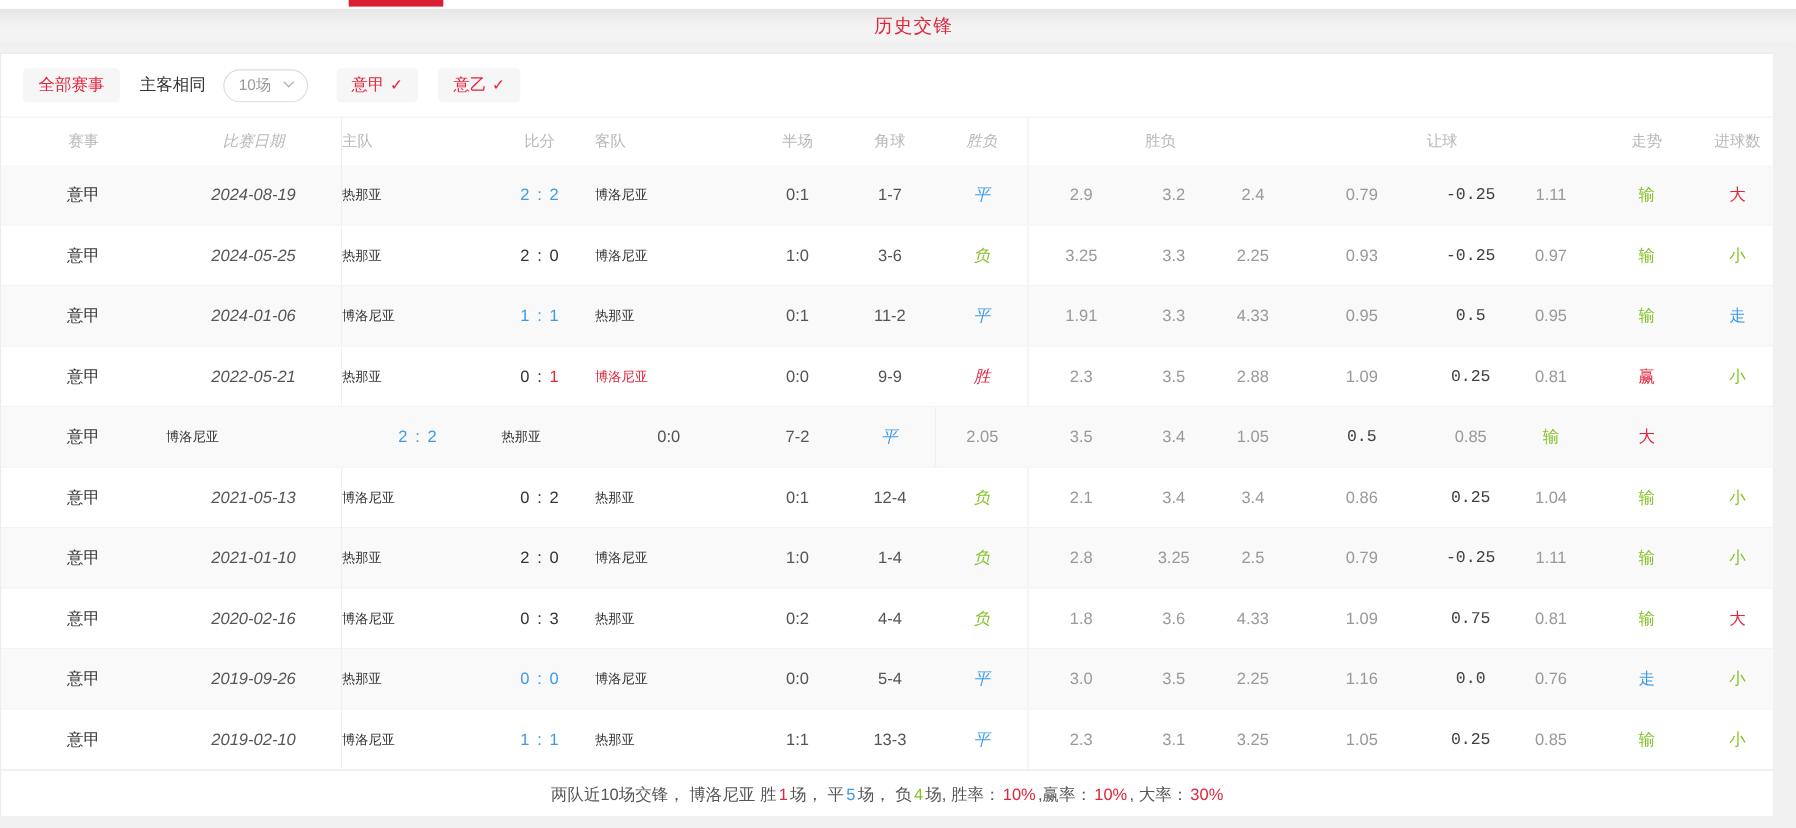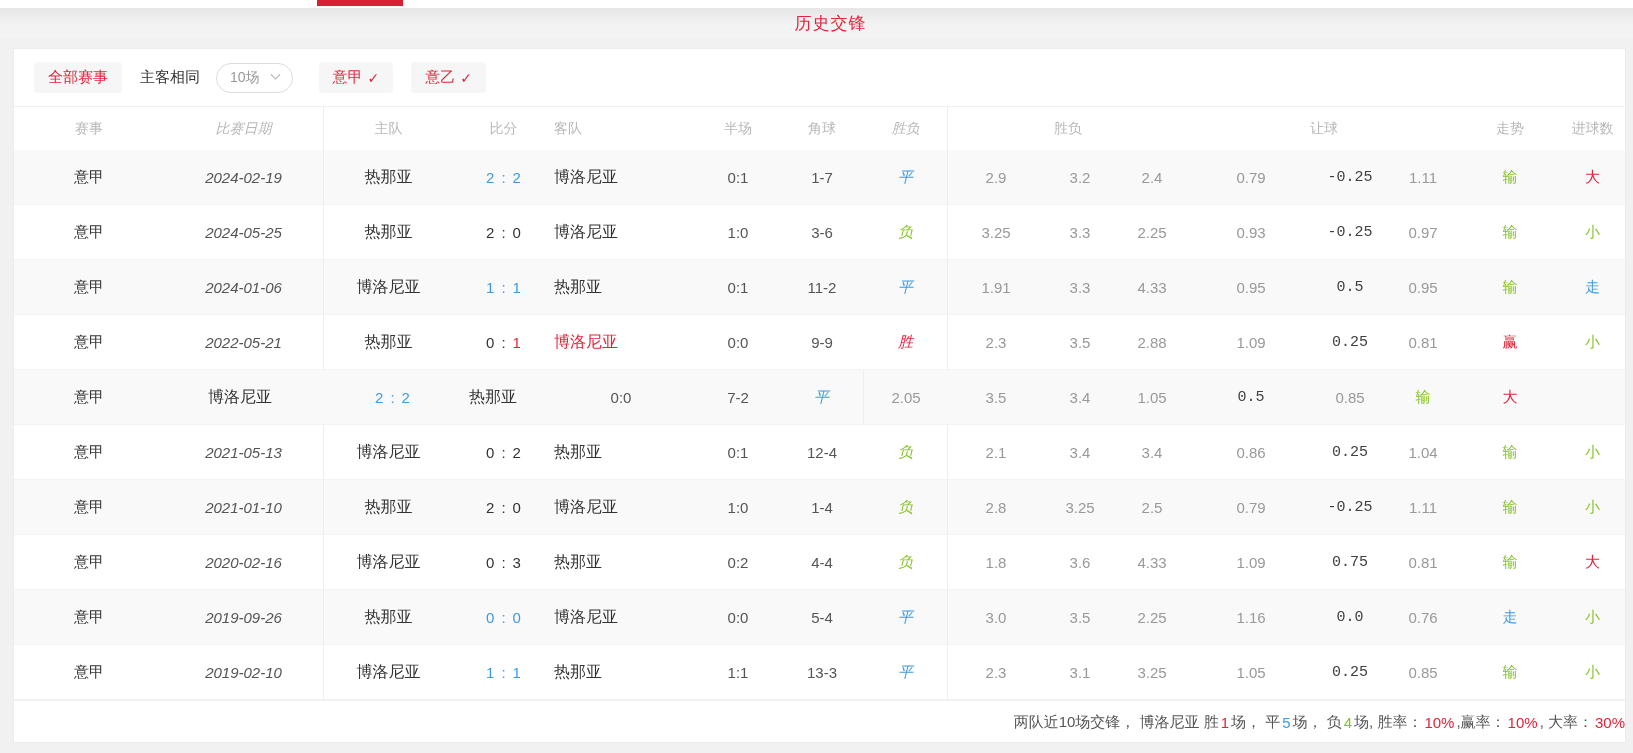--- a/index.html
+++ b/index.html
@@ -13,21 +13,21 @@
   .tab-indicator { position:absolute; left:317px; top:0; width:86px; height:6px; background:#d81f34; }
   
   .title-bar {
     height:30px; display:flex; align-items:center; justify-content:center;
     background:linear-gradient(180deg,#e6e6e6 0%,#f3f3f3 55%,#f3f3f3 100%);
     padding-left:28px;
   }
   .title { color:#e1243b; font-size:17px; font-weight:500; letter-spacing:1px; }
   
   .card {
-    position:absolute; left:13px; top:48px; width:1613px; height:695px;
+    position:absolute; left:0; top:48px; width:1613px; height:695px;
     background:#fff; border:1px solid #ececec;
   }
   
   .filter-row { height:58px; display:flex; align-items:center; padding-left:20px; border-bottom:1px solid #f0f0f0; }
   .chip {
     border:none; background:#f6f6f6; color:#e1243b; font-size:15px;
     padding:0 14px; height:31px; border-radius:4px; cursor:pointer; margin-right:18px;
     font-family:inherit; display:inline-flex; align-items:center; gap:5px;
   }
   .f-label { font-size:15px; color:#333; margin-right:16px; }
@@ -41,39 +41,39 @@
   .chk { font-size:14px; color:#e1243b; }
   
   .grid-row {
     display:grid;
     grid-template-columns:150px 160px 137px 85px 150px 84px 84px 84px 96px 72px 72px 126px 72px 74px 100px 1fr;
     align-items:center;
   }
   .thead { height:43px; }
   .thead .cell { font-size:14px; color:#b8b8b8; }
   .cell { text-align:center; font-size:15px; color:#555; }
-  .cell.right { text-align:center; padding-right:8px; }
+  .cell.right { text-align:left; padding-right:8px; }
   .cell.left  { text-align:left;  padding-left:8px; }
   .cell.div   { border-right:1px solid #eeeeee; align-self:stretch; display:flex; align-items:center; justify-content:center;font-style:italic; }
   .group3 { grid-column:span 3; text-align:center; }
   .row { height:55px; border-bottom:1px solid #f3f3f3; }
   .row:nth-child(odd) { background:#f9f9f9; }
-  .team { font-size:16px; color:#333; }
+  .team { font-size:12px; color:#333; }
   .score { display:flex; align-items:center; justify-content:center; gap:7px; font-size:15px; }
   .league { color:#333; }
   .odds { color:#999; }
   .line { color:#404040;font-family:Liberation Mono, monospace; }
   .t-blue  { color:#3e9ae6; }
   .t-green { color:#85c226; }
   .t-red   { color:#e1243b; }
   .t-dark  { color:#333; }
   .mark { font-size:15px; }
   
   .summary {
-    height:43px; display:flex; align-items:center; justify-content:flex-end;
+    height:43px; display:flex; align-items:center; justify-content:center;
     font-size:15px; color:#555; border-top:1px solid #f0f0f0; gap:2px;
   }
   .summary .s-dark { color:#555; }
   .summary .s-red { color:#e1243b; }
   .summary .s-blue { color:#3e9ae6; }
   .summary .s-green { color:#85c226; }
 </style>
 </head>
 <body>
 
@@ -115,21 +115,21 @@
     <div class="cell div">胜负</div>
     <div class="cell group3">胜负</div>
     <div class="cell group3">让球</div>
     <div class="cell">走势</div>
     <div class="cell">进球数</div>
   </div>
 
   <div id="tbody">
     <div class="grid-row row">
       <div class="cell league">意甲</div>
-      <div class="cell div">2024-02-19</div>
+      <div class="cell div">2024-08-19</div>
       <div class="cell right team">热那亚</div>
       <div class="cell score">
         <span class="t-blue">2</span>
           <span class="t-blue">:</span>
           <span class="t-blue">2</span>
       </div>
       <div class="cell left team">博洛尼亚</div>
       <div class="cell">0:1</div>
       <div class="cell">1-7</div>
       <div class="cell div mark t-blue">平</div>

